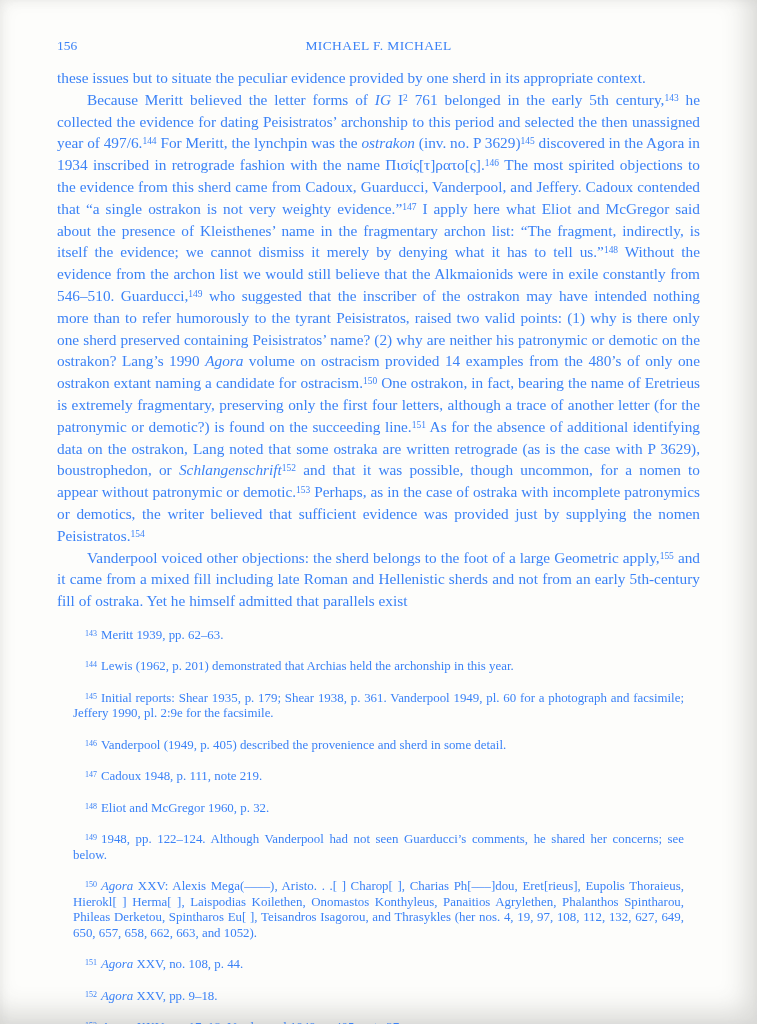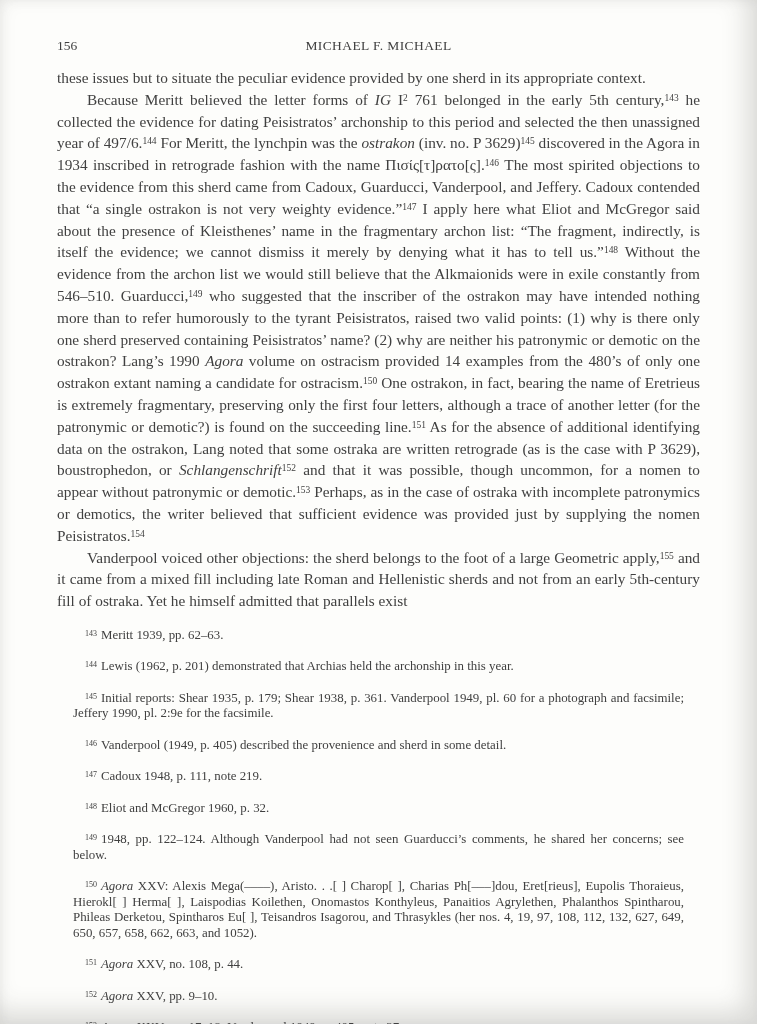--- a/index.html
+++ b/index.html
@@ -10,21 +10,21 @@
   }
   .page {
     position: relative;
     width: 757px;
     height: 1024px;
     box-sizing: border-box;
     background: #fdfdfb;
     padding: 38px 57px 24px 57px;
     overflow: hidden;
     box-shadow: inset -10px -12px 26px rgba(60,60,55,0.18), inset 3px 2px 10px rgba(60,60,55,0.05);
-    color: #404040;
+    color: #3b82f6;
   }
   .page-header {
     position: relative;
     height: 20px;
     font-size: 13.5px;
   }
   .page-number {
     position: absolute;
     left: 0;
     top: 0;
@@ -87,17 +87,17 @@
   <div class="footnotes" id="footnotes">
       <p class="footnote"><sup class="fn-num">143</sup><span>Meritt 1939, pp. 62–63.</span></p>
       <p class="footnote"><sup class="fn-num">144</sup><span>Lewis (1962, p. 201) demonstrated that Archias held the archonship in this year.</span></p>
       <p class="footnote"><sup class="fn-num">145</sup><span>Initial reports: Shear 1935, p. 179; Shear 1938, p. 361. Vanderpool 1949, pl. 60 for a photograph and facsimile; Jeffery 1990, pl. 2:9e for the facsimile.</span></p>
       <p class="footnote"><sup class="fn-num">146</sup><span>Vanderpool (1949, p. 405) described the provenience and sherd in some detail.</span></p>
       <p class="footnote"><sup class="fn-num">147</sup><span>Cadoux 1948, p. 111, note 219.</span></p>
       <p class="footnote"><sup class="fn-num">148</sup><span>Eliot and McGregor 1960, p. 32.</span></p>
       <p class="footnote"><sup class="fn-num">149</sup><span>1948, pp. 122–124. Although Vanderpool had not seen Guarducci’s comments, he shared her concerns; see below.</span></p>
       <p class="footnote"><sup class="fn-num">150</sup><i>Agora</i><span> XXV: Alexis Mega(––––), Aristo. . .[ ] Charop[ ], Charias Ph[–––]dou, Eret[rieus], Eupolis Thoraieus, Hierokl[ ] Herma[ ], Laispodias Koilethen, Onomastos Konthyleus, Panaitios Agrylethen, Phalanthos Spintharou, Phileas Derketou, Spintharos Eu[ ], Teisandros Isagorou, and Thrasykles (her nos. 4, 19, 97, 108, 112, 132, 627, 649, 650, 657, 658, 662, 663, and 1052).</span></p>
       <p class="footnote"><sup class="fn-num">151</sup><i>Agora</i><span> XXV, no. 108, p. 44.</span></p>
-      <p class="footnote"><sup class="fn-num">152</sup><i>Agora</i><span> XXV, pp. 9–10.</span></p>
+      <p class="footnote"><sup class="fn-num">152</sup><i>Agora</i><span> XXV, pp. 9–18.</span></p>
       <p class="footnote"><sup class="fn-num">153</sup><i>Agora</i><span> XXV, pp. 17–18; Vanderpool 1949, p. 405, note 37.</span></p>
       <p class="footnote"><sup class="fn-num">155</sup><span>Lang (</span><i>Agora</i><span> XXI, D1, p. 17) dated the vase to the late 8th or early 7th century.</span></p>
     </div>
 </div>
 
 </body></html>

